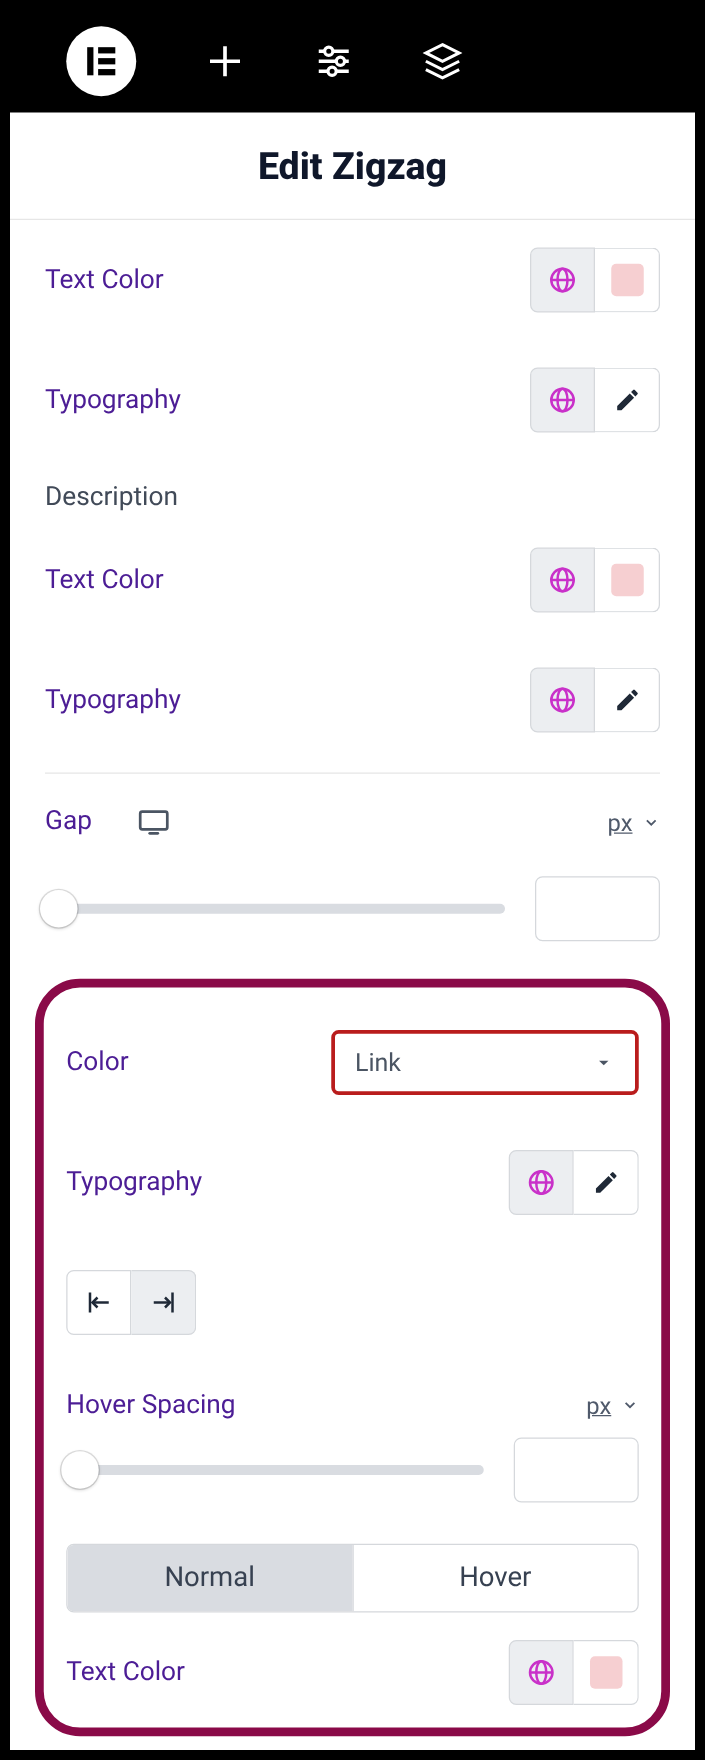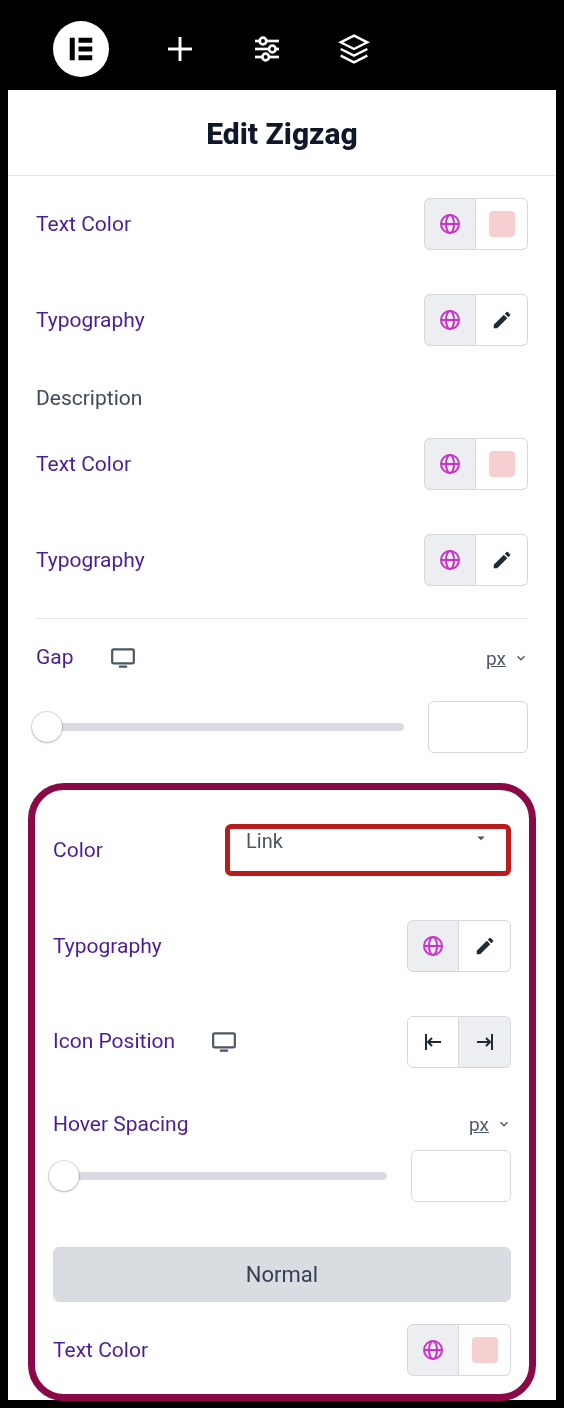--- a/index.html
+++ b/index.html
@@ -100,28 +100,28 @@
 .num-input {
   width:100px; height:52px; border:1px solid #d5d8dc; border-radius:6px;
 }
 .highlight-box {
   border: 7px solid #8a0a48;
   border-radius: 36px;
   margin: 12px -8px 0 -8px;
   padding: 12px 18px 18px 18px;
 }
 .select-box {
-  width: 286px; height:52px; border:5px solid #b91c1c; border-radius:6px;
-  display:flex; align-items:flex-start; justify-content:space-between;
+  width: 246px; height:52px; border:3px solid #b91c1c; border-radius:6px;
+  display:flex; align-items:center; justify-content:space-between;
   padding: 0 16px; color:#4b5563; font-size:20px;
 }
 .toggle-align { display:flex; }
 .toggle-align .btn-box { width:52px; }
 .state-tabs {
-  display:flex; margin-top: 27px; border:1px solid #d5d8dc; border-radius:6px; overflow:hidden;
+  display:flex; margin-top: 15px; border:1px solid #d5d8dc; border-radius:6px; overflow:hidden;
 }
 .state-tab {
   flex:1; text-align:center; padding:14px 0; font-size:22px; color:#374151;
 }
 .state-tab.active { background:#d9dce1; }
 .state-tab + .state-tab { border-left:1px solid #d5d8dc; }
 svg { display:block; }
 </style>
 </head>
 <body>
@@ -287,29 +287,20 @@
             </div>
             <div class="btn-box">
               <svg class="pencil-icon" width="22" height="22" viewBox="0 0 24 24" fill="currentColor">
                   <path d="M3 17.25V21h3.75l11-11-3.75-3.75-11 11zM20.7 7.04a1 1 0 0 0 0-1.41l-2.34-2.34a1 1 0 0 0-1.41 0l-1.83 1.83 3.75 3.75 1.83-1.83z"></path>
                 </svg>
             </div>
           </div>
         </div>
 
         <div class="row">
-          <div class="row-left">
-            <span class="lbl">Icon Position</span>
-            <span class="device-icon">
-              <svg width="26" height="26" viewBox="0 0 24 24" fill="currentColor">
-                  <rect x="2" y="4" width="20" height="13" rx="1.5" fill="none" stroke="currentColor" stroke-width="2"></rect>
-                  <rect x="8" y="19" width="8" height="2" rx="1"></rect>
-                </svg>
-            </span>
-          </div>
           <div class="toggle-align">
             <div class="btn-box solo">
               <svg width="24" height="24" viewBox="0 0 24 24" fill="none" stroke="#1f2937" stroke-width="2">
                   <line x1="5" y1="4" x2="5" y2="20"></line>
                   <line x1="7" y1="12" x2="20" y2="12"></line>
                   <polyline points="11 8 7 12 11 16"></polyline>
                 </svg>
             </div>
             <div class="btn-box grey">
               <svg width="24" height="24" viewBox="0 0 24 24" fill="none" stroke="#1f2937" stroke-width="2">
@@ -332,20 +323,21 @@
         </div>
         <div class="slider-row">
           <div class="slider">
               <div class="slider-thumb"></div>
             </div>
           <div class="num-input"></div>
         </div>
 
         <div class="state-tabs">
           <div class="state-tab active">Normal</div>
+          <div class="state-tab">Hover</div>
         </div>
 
         <div class="row" style="padding-bottom:0">
           <span class="lbl">Text Color</span>
           <div class="ctrl-group">
             <div class="btn-box grey solo">
               <svg class="globe-icon" width="24" height="24" viewBox="0 0 24 24" fill="none" stroke="currentColor" stroke-width="2">
                   <circle cx="12" cy="12" r="9"></circle>
                   <ellipse cx="12" cy="12" rx="4" ry="9"></ellipse>
                   <line x1="3" y1="12" x2="21" y2="12"></line>

